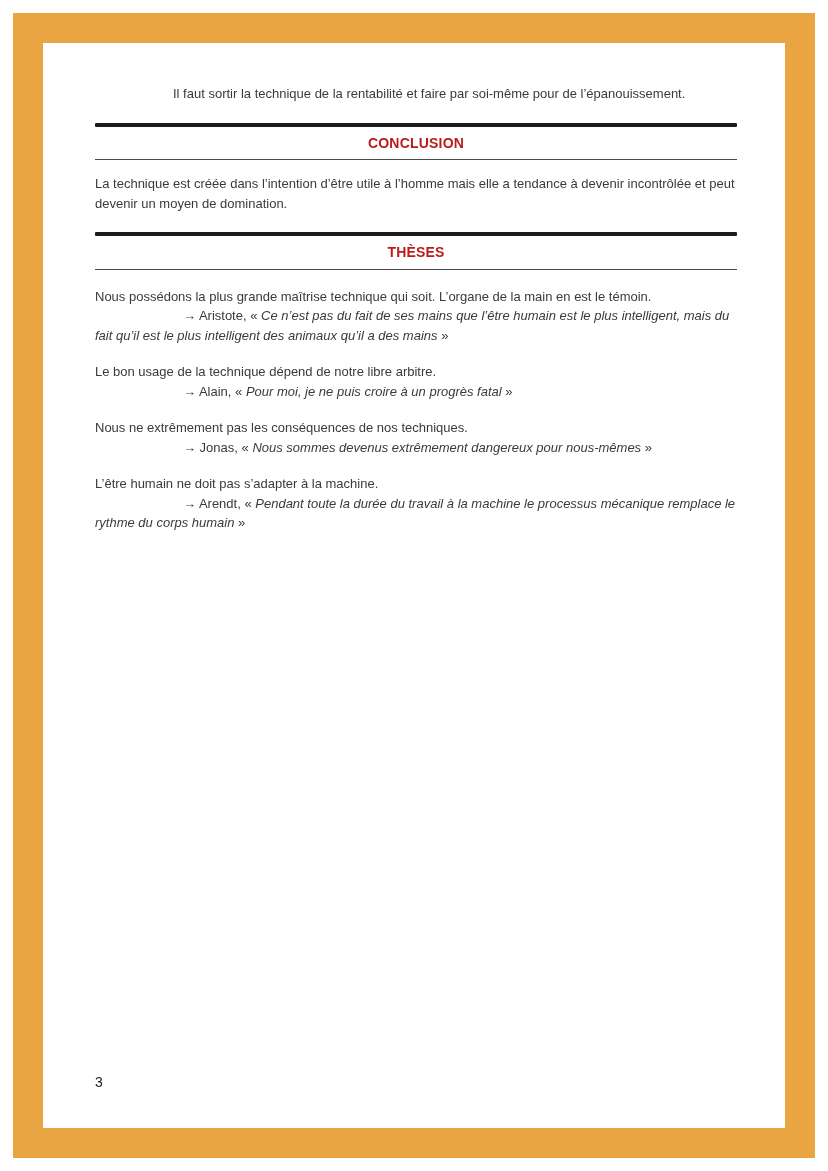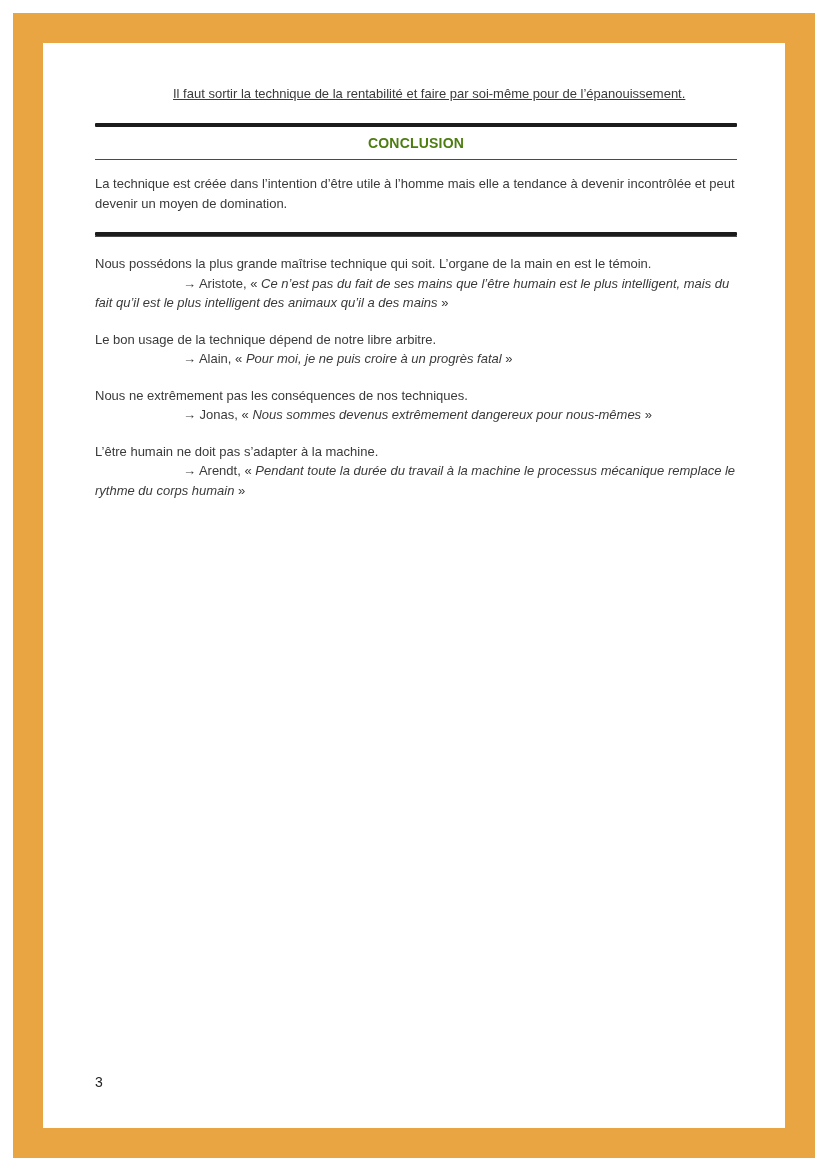--- a/index.html
+++ b/index.html
@@ -21,32 +21,32 @@
     left: 43px; top: 43px; right: 43px; bottom: 43px;
     background: #ffffff;
     box-sizing: border-box;
     padding: 41px 48px 0 52px;
     font-family: "Liberation Sans", "DejaVu Sans", sans-serif;
     font-size: 13px;
     line-height: 19.5px;
     color: #3a3a3a;
   }
   p { margin: 0; }
-  .intro-line { text-indent: 78px; margin-bottom: 4px; text-decoration: underline; }
+  .intro-line { text-indent: 78px; margin-bottom: 4px; }
   .section-bar {
     height: 4px;
     background: #1c1c1c;
     margin-top: 19px;
     border-radius: 1px;
   }
   .section-title {
     font-size: 14px;
     font-weight: bold;
     text-align: center;
-    color: #4d7c0f;
+    color: #b91c1c;
     margin: 7px 0 6px 0;
     letter-spacing: 0.2px;
   }
   .rule {
     border-top: 1px solid #4a4a4a;
     height: 0;
     margin-bottom: 14px;
   }
   .body-par { margin-bottom: 12px; }
   .tab-line { text-indent: 75px; }
@@ -72,20 +72,21 @@
 
     <p class="intro-line">Il faut sortir la technique de la rentabilité et faire par soi-même pour de l’épanouissement.</p>
 
     <div class="section-bar"></div>
     <h2 class="section-title">CONCLUSION</h2>
     <div class="rule"></div>
 
     <p class="body-par">La technique est créée dans l’intention d’être utile à l’homme mais elle a tendance à devenir incontrôlée et peut devenir un moyen de domination.</p>
 
     <div class="section-bar"></div>
+    <h2 class="section-title">THÈSES</h2>
     <div class="rule"></div>
 
     <div class="thesis">
       <p class="claim">Nous possédons la plus grande maîtrise technique qui soit. L’organe de la main en est le témoin.</p>
       <p class="quote-line"><span>→ Aristote, « </span><span class="q">Ce n’est pas du fait de ses mains que l’être humain est le plus intelligent, mais du fait qu’il est le plus intelligent des animaux qu’il a des mains</span><span> »</span></p>
     </div>
 
 
     <div class="thesis">
       <p class="claim">Le bon usage de la technique dépend de notre libre arbitre.</p>

